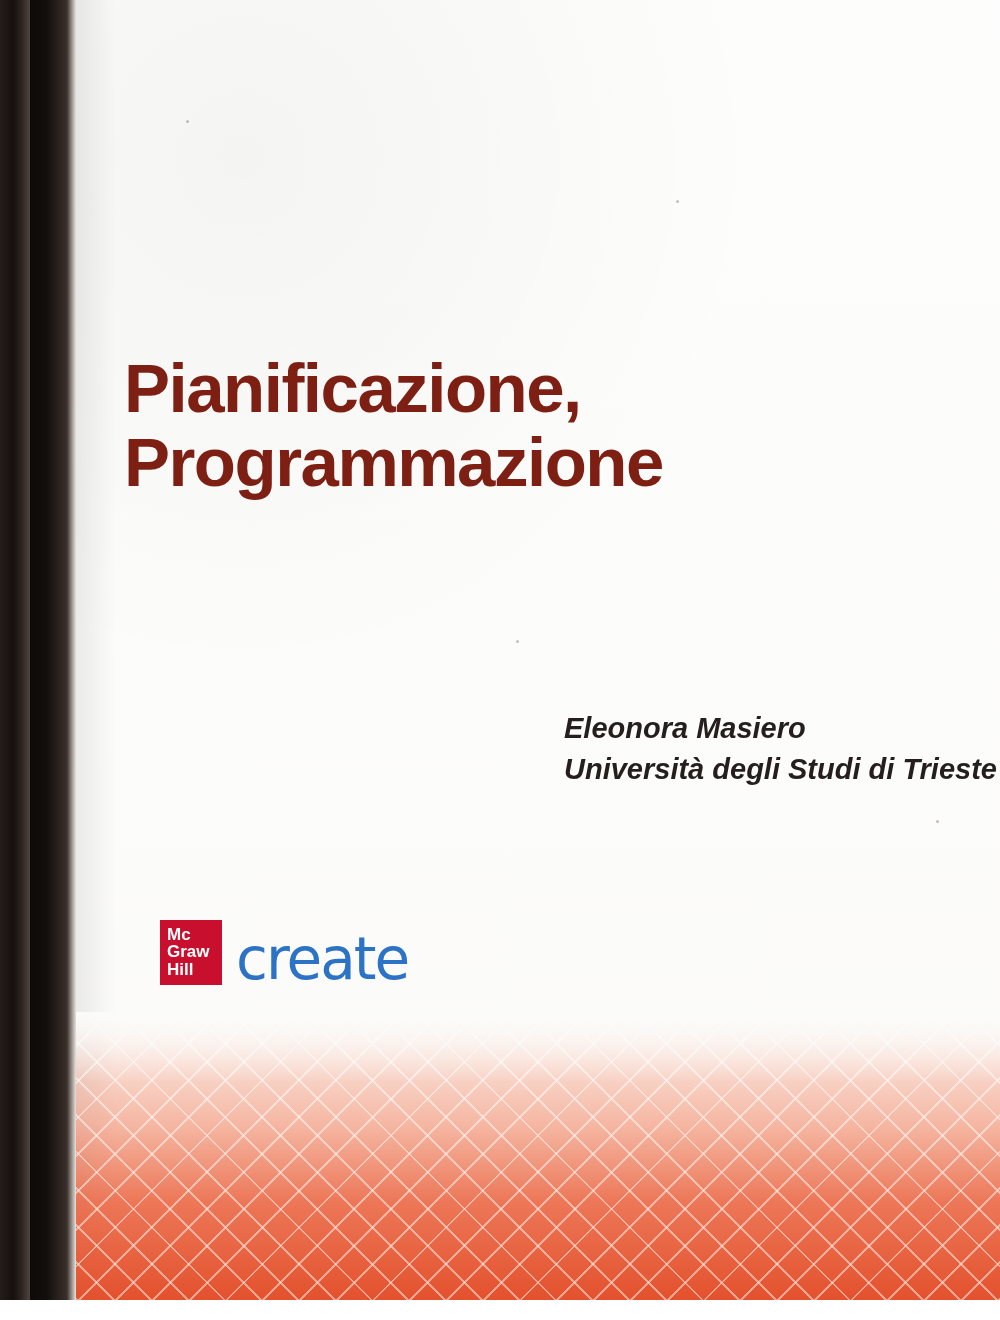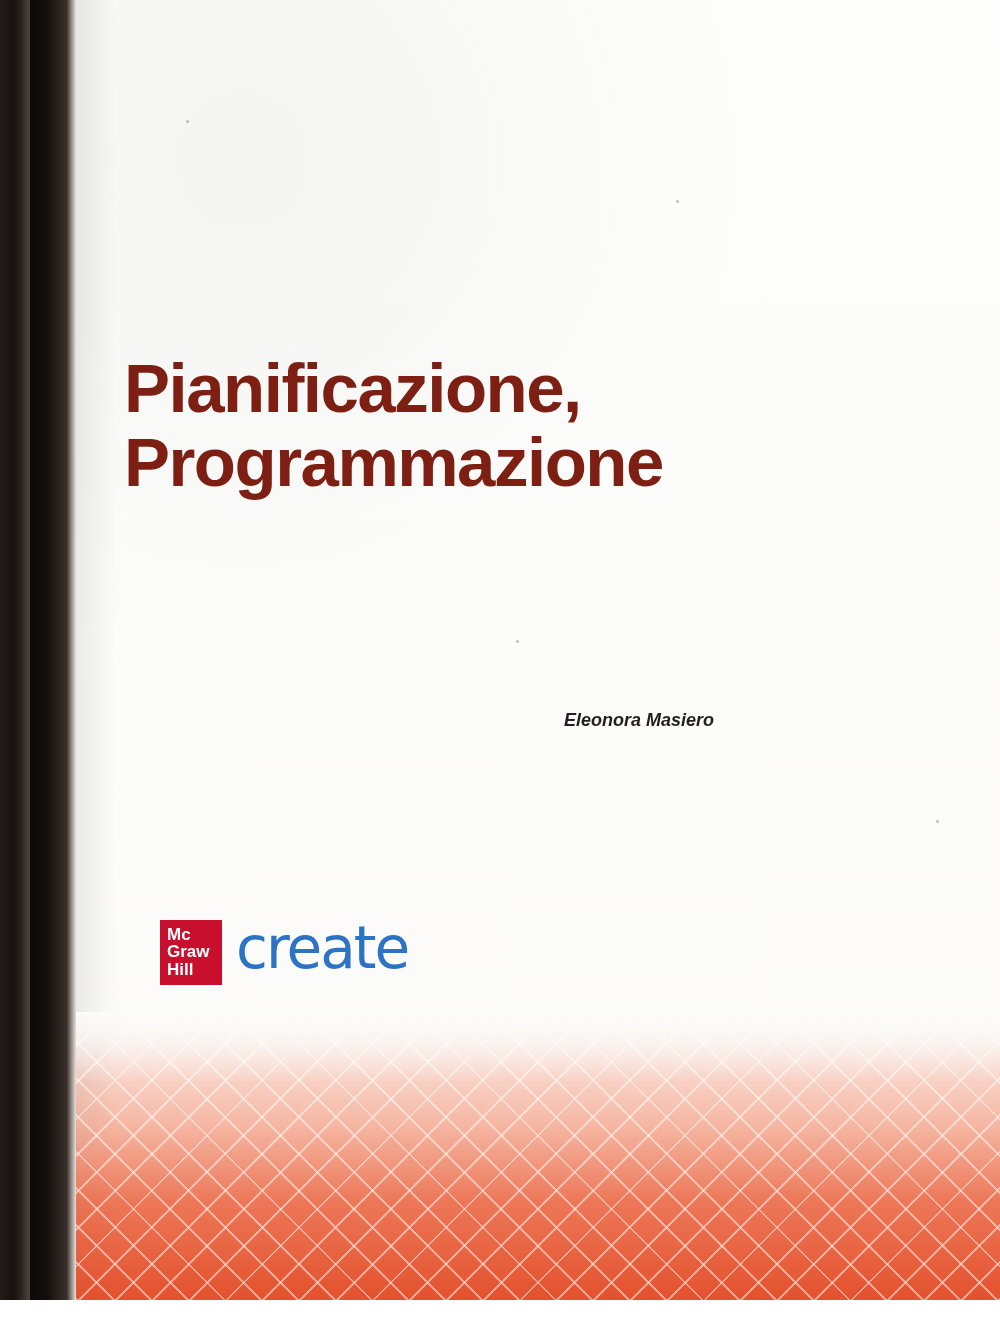--- a/index.html
+++ b/index.html
@@ -71,31 +71,31 @@
     position: absolute;
     left: 488px;
     top: 708px;
     width: 430px;
     text-align: left;
   }
   .author-name, .author-affil {
     color: #241f1d;
     font-style: italic;
     font-weight: bold;
-    font-size: 18px;
+    font-size: 29px;
     line-height: 1.4;
     white-space: nowrap;
   }
   
   .logo {
     position: absolute;
     left: 48px;
     top: 920px;
     display: flex;
-    align-items: flex-start;
+    align-items: flex-end;
     padding-left: 36px;
   }
   .mgh-mark {
     background: #c8102e;
     color: #ffffff;
     font-weight: bold;
     font-size: 17px;
     line-height: 1.02;
     padding: 6px 7px 7px 7px;
     width: 62px;
@@ -169,20 +169,21 @@
     <div class="speck" style="left:860px; top:820px;"></div>
     <div class="speck" style="left:440px; top:640px;"></div>
 
     <div class="title-block">
       <div class="title-line">Pianificazione,</div>
       <div class="title-line">Programmazione</div>
     </div>
 
     <div class="author-block">
       <div class="author-name">Eleonora Masiero</div>
+      <div class="author-affil">Università degli Studi di Trieste</div>
     </div>
 
     <div class="logo">
       <div class="mgh-mark">
         <span>Mc</span>
         <span>Graw</span>
         <span>Hill</span>
       </div>
       <div class="create-word">create</div>
     </div>

